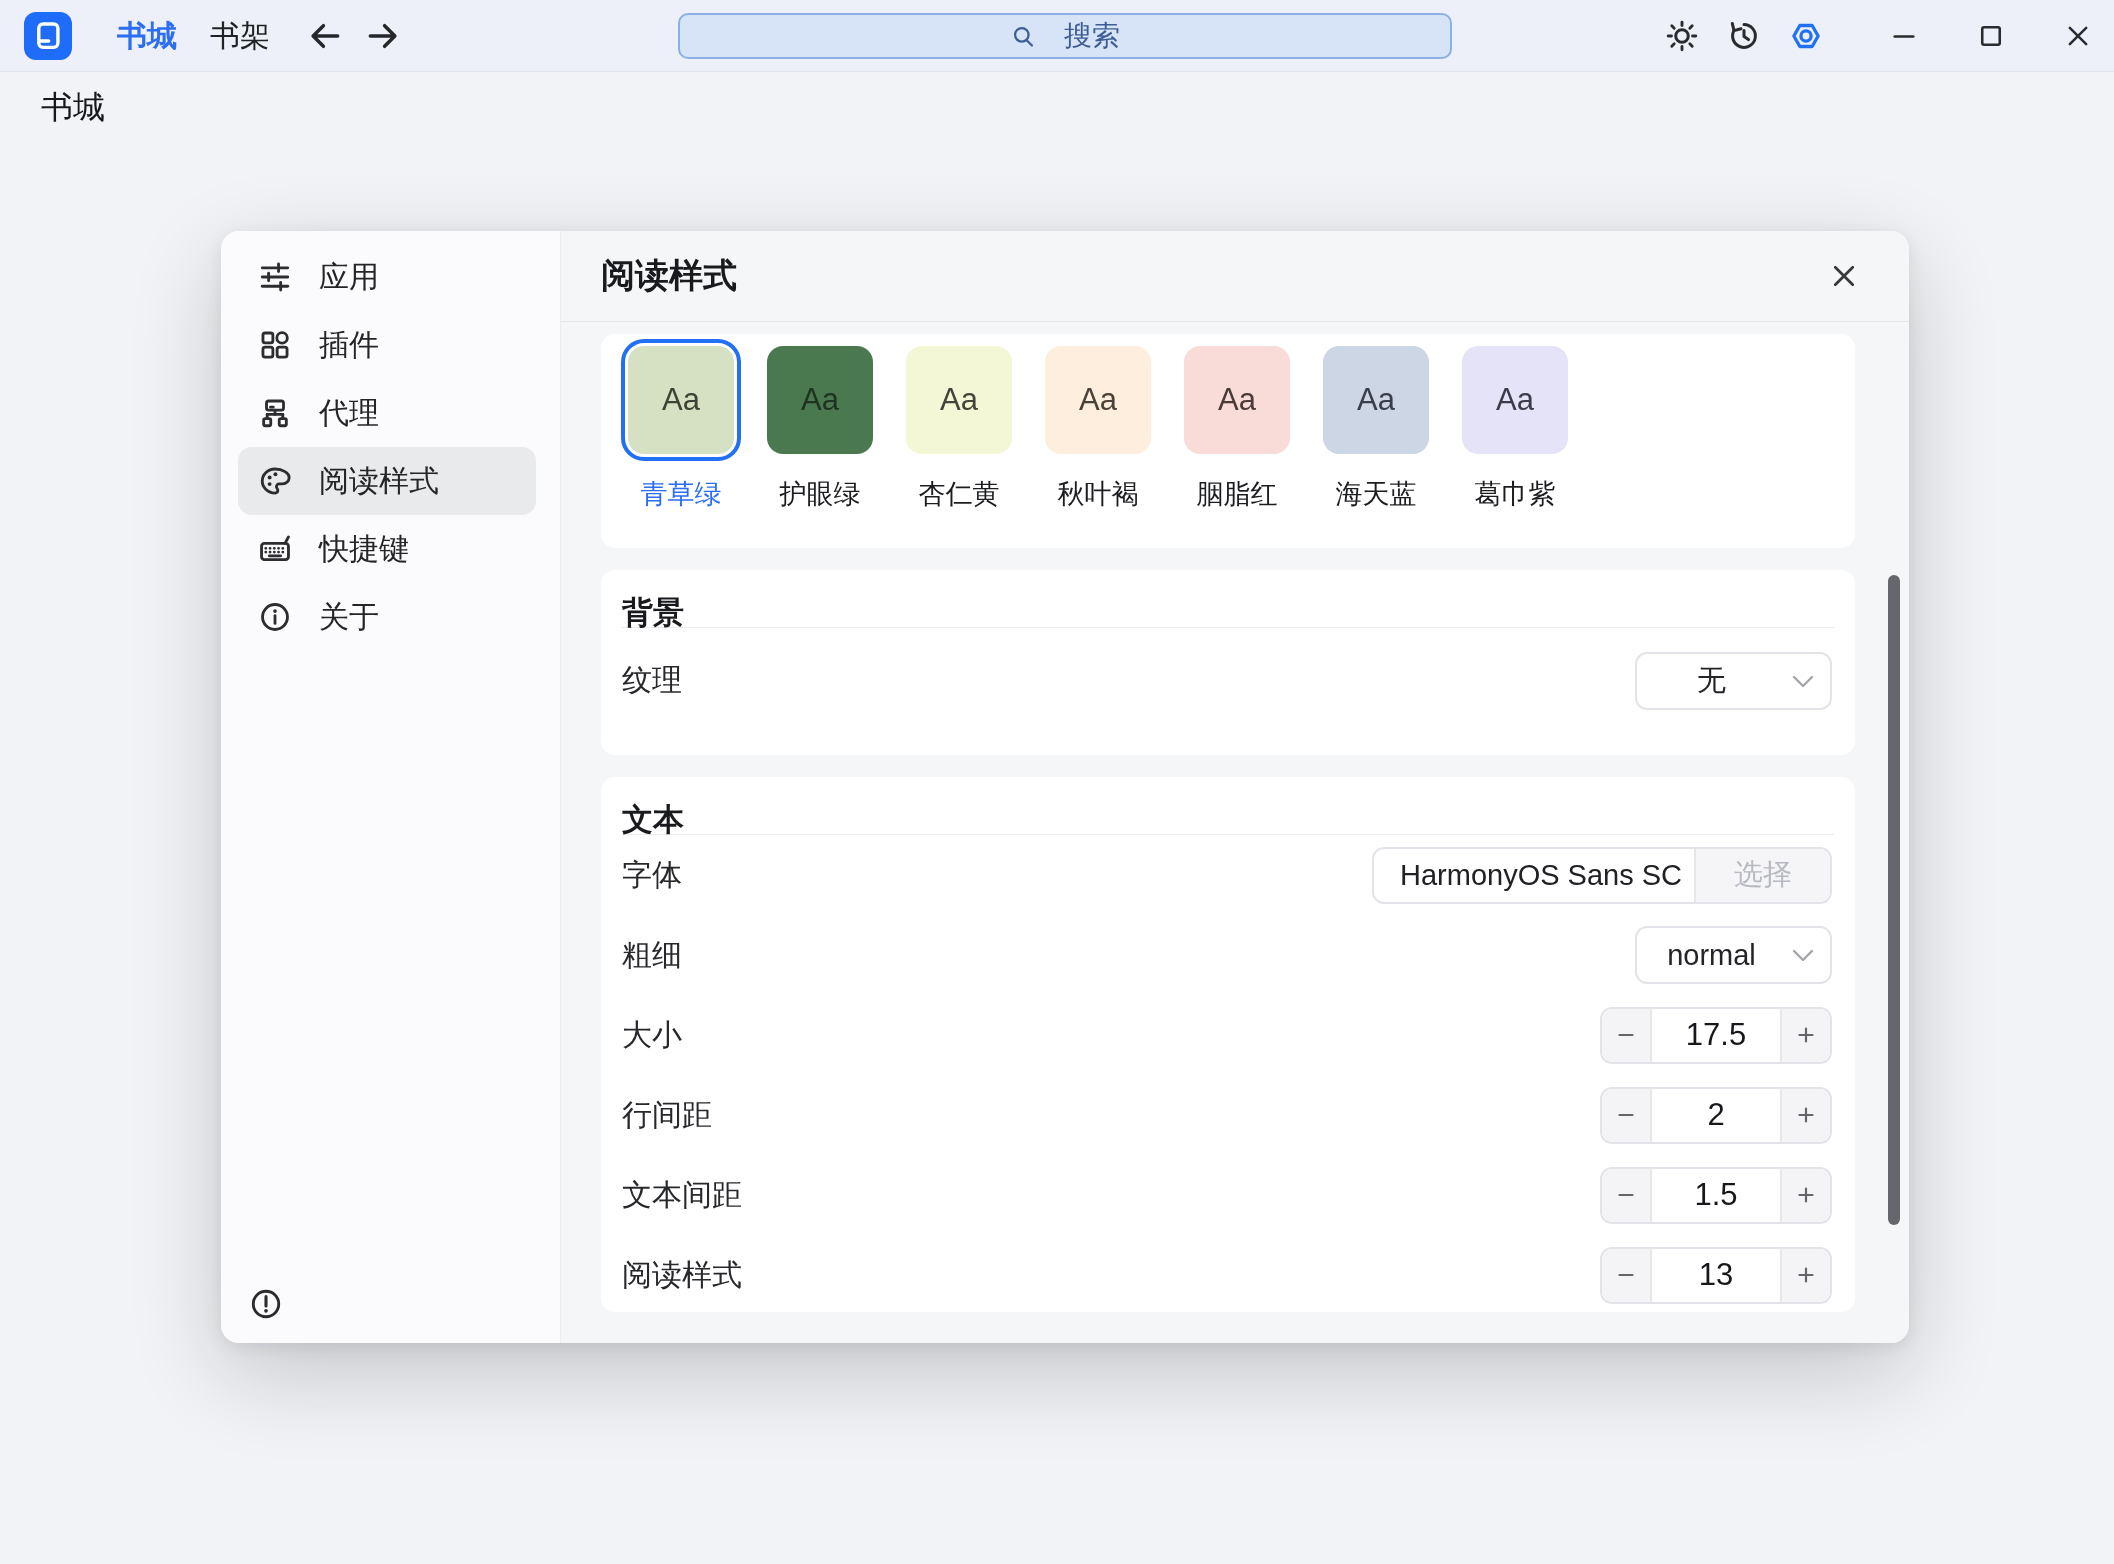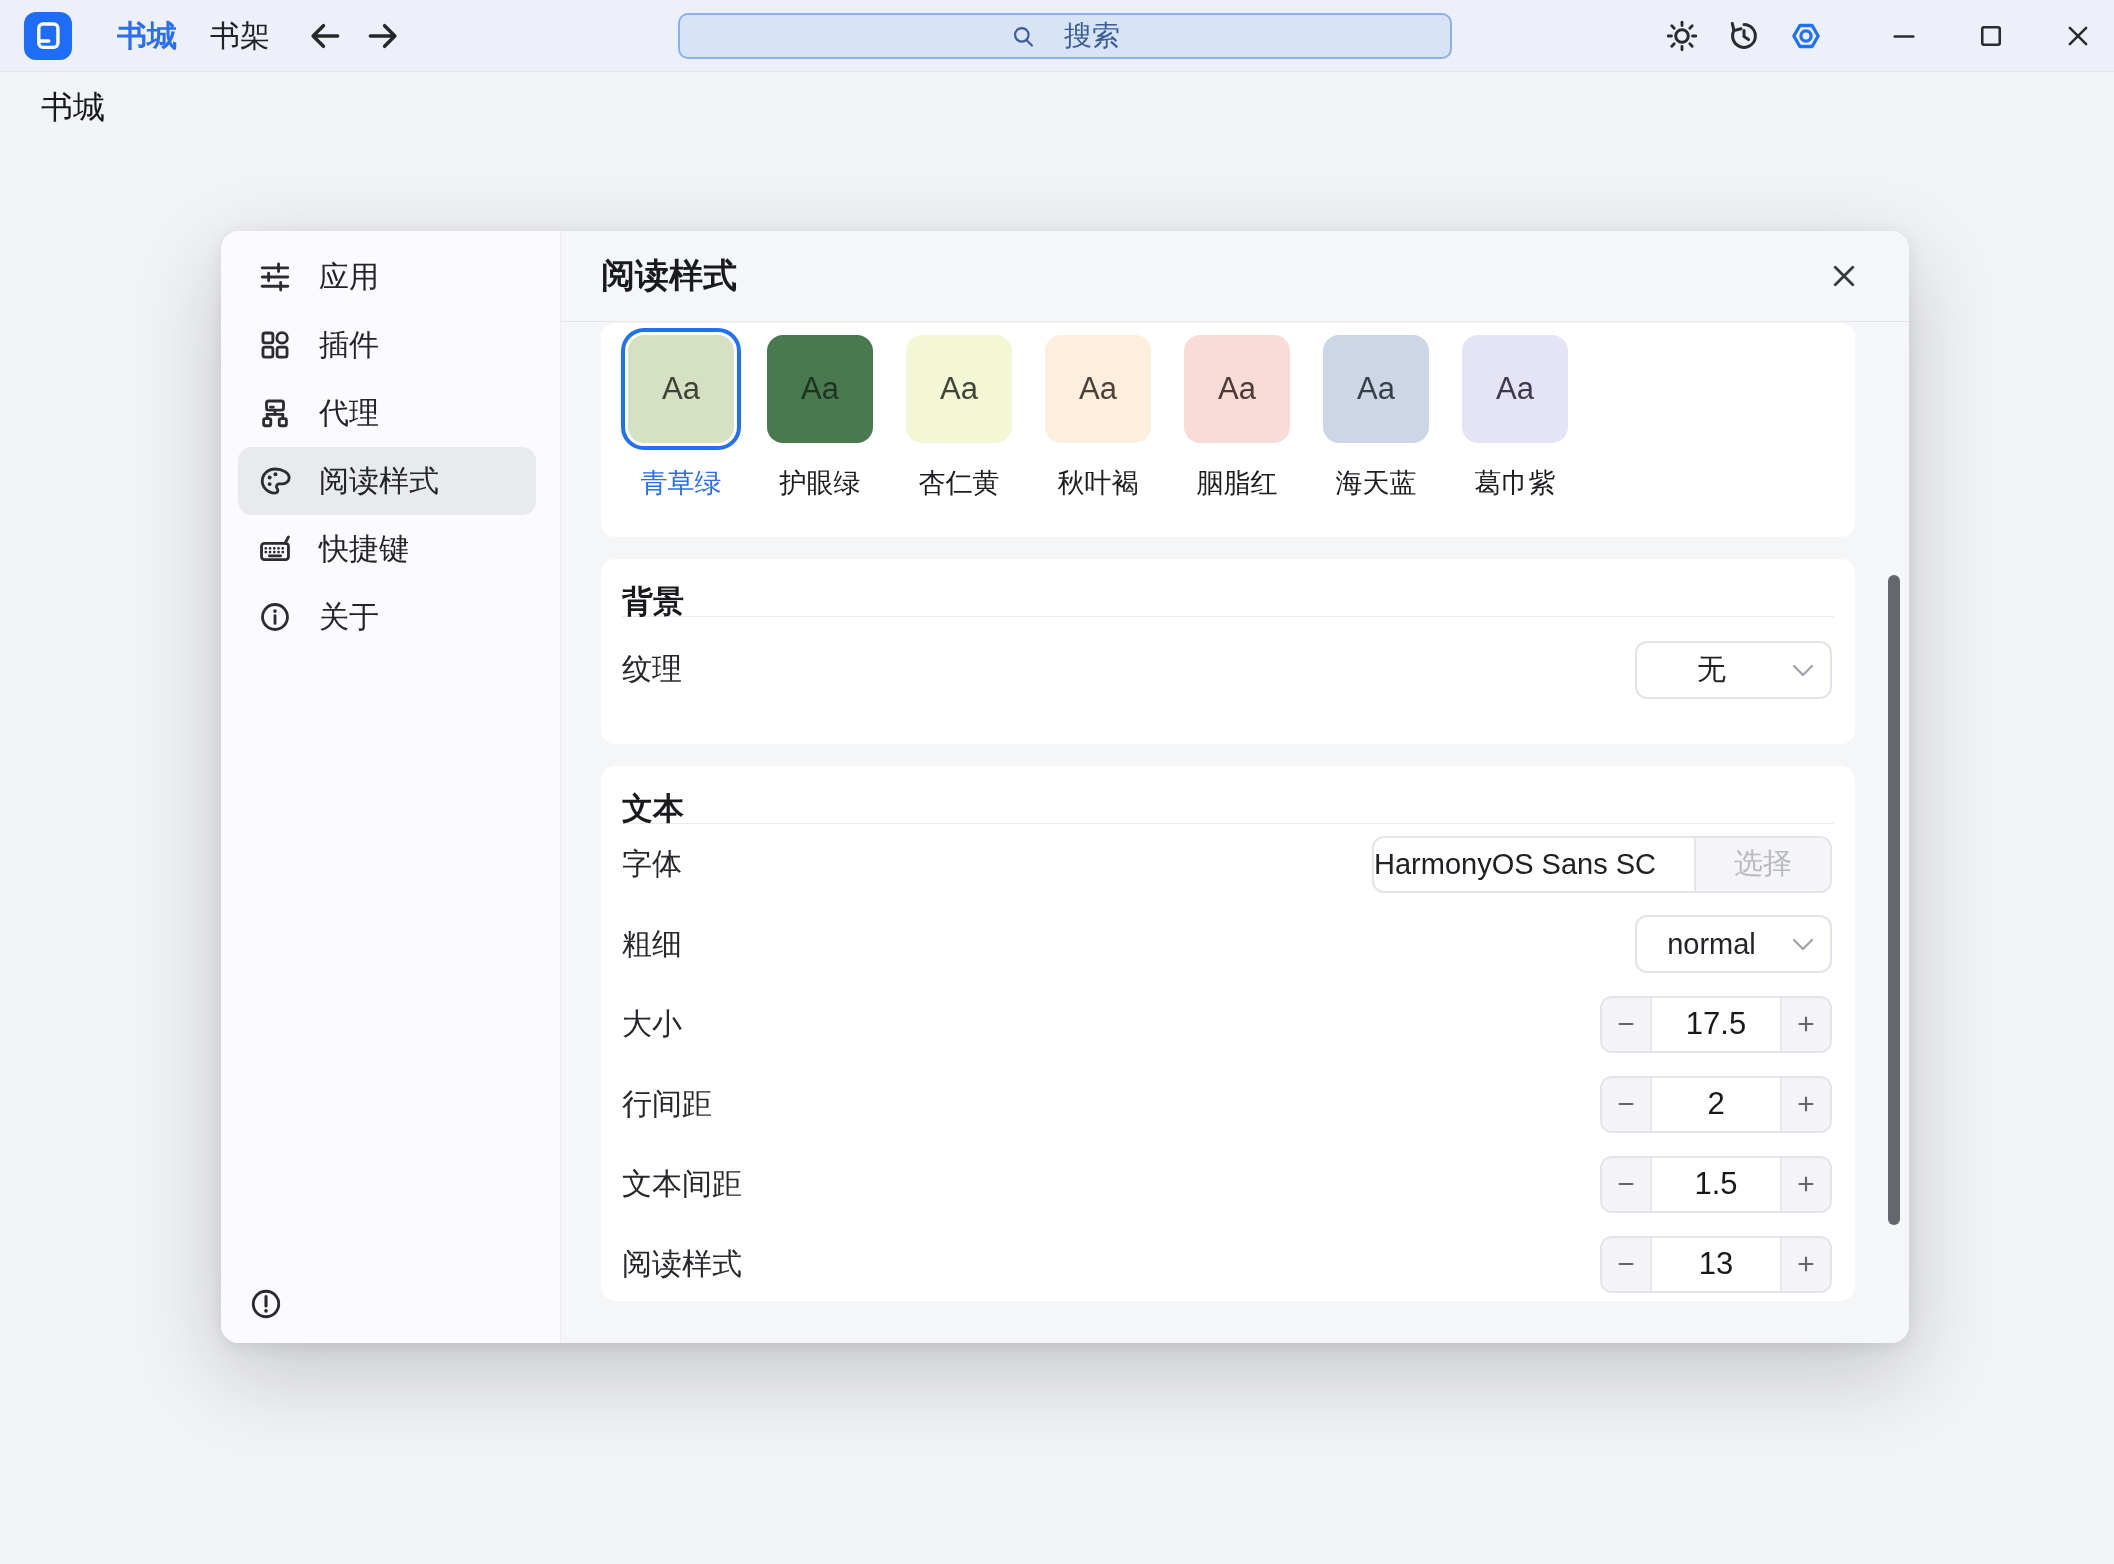--- a/index.html
+++ b/index.html
@@ -46,21 +46,21 @@
   .sb-item.active { background:#e9eaec; }
   .sb-ico { width:36px; height:36px; display:flex; align-items:center; justify-content:center; }
   .sb-footer { position:absolute; left:28px; bottom:22px; width:34px; height:34px; }
 
   .dlg-content { flex:1; background:#f5f6f8; position:relative; }
   .dlg-header { height:91px; display:flex; align-items:center; justify-content:space-between;
     padding:0 45px 0 40px; border-bottom:1px solid #e4e5e9; }
   .dlg-title { font-size:34px; font-weight:bold; color:#191a1d; }
   .dlg-close { width:40px; height:40px; display:flex; align-items:center; justify-content:center; }
 
-  .dlg-scroll { position:absolute; left:40px; top:92px; width:1254px; height:978px; overflow:hidden; }
+  .dlg-scroll { position:absolute; left:40px; top:103px; width:1254px; height:978px; overflow:hidden; }
   .card { background:#ffffff; border-radius:14px; margin-bottom:22px; overflow:hidden; }
 
   
   .card-themes { height:214px; padding:12px 0 0 27px; }
   .themes-row { display:flex; gap:33px; }
   .theme { width:106px; display:flex; flex-direction:column; align-items:center; }
   .swatch { width:106px; height:108px; border-radius:16px; display:flex;
     align-items:center; justify-content:center; font-size:31px; font-weight:500; color:#3e4039; }
   .theme.selected .swatch { outline:4px solid #2270f4; outline-offset:3px; }
   .theme-label { margin-top:22px; font-size:27px; color:#1c1d20; }
@@ -76,21 +76,21 @@
   .card-text { height:535px; }
   .card-text .row { height:80px;gap:22px; }
 
   
   .select { width:197px; height:58px; background:#fff; border:2px solid #e3e4e9;
     border-radius:12px; display:flex; align-items:center; justify-content:center;
     position:relative; font-size:29px; color:#232428; padding-right:44px; }
   .select .chev { position:absolute; right:16px; top:50%; margin-top:-6px; }
   .fontgroup { width:460px; height:57px; border:2px solid #e3e4e9; border-radius:12px;
     background:#fff; display:flex; overflow:hidden; }
-  .fontgroup .fg-value { flex:1; display:flex; align-items:center; 
+  .fontgroup .fg-value { flex:1; display:flex; align-items:center; padding-left:26px;
     font-size:29px; color:#202125; }
   .fontgroup .fg-btn { width:136px; background:#f5f5f8; border-left:2px solid #e6e7eb;
     display:flex; align-items:center; justify-content:center; font-size:29px; color:#b8bac1; }
   .stepper { width:232px; height:57px; border:2px solid #e3e4e9; border-radius:12px;
     background:#fff; display:flex; overflow:hidden;justify-content:space-between; }
   .st-btn { width:50px; background:#f4f4f7; display:flex; align-items:center; justify-content:center; }
   .st-minus { border-right:2px solid #e6e7eb; }
   .st-plus { border-left:2px solid #e6e7eb; }
   .st-value { flex:1; display:flex; align-items:center; justify-content:center;
     font-size:31px; color:#17181b; }

